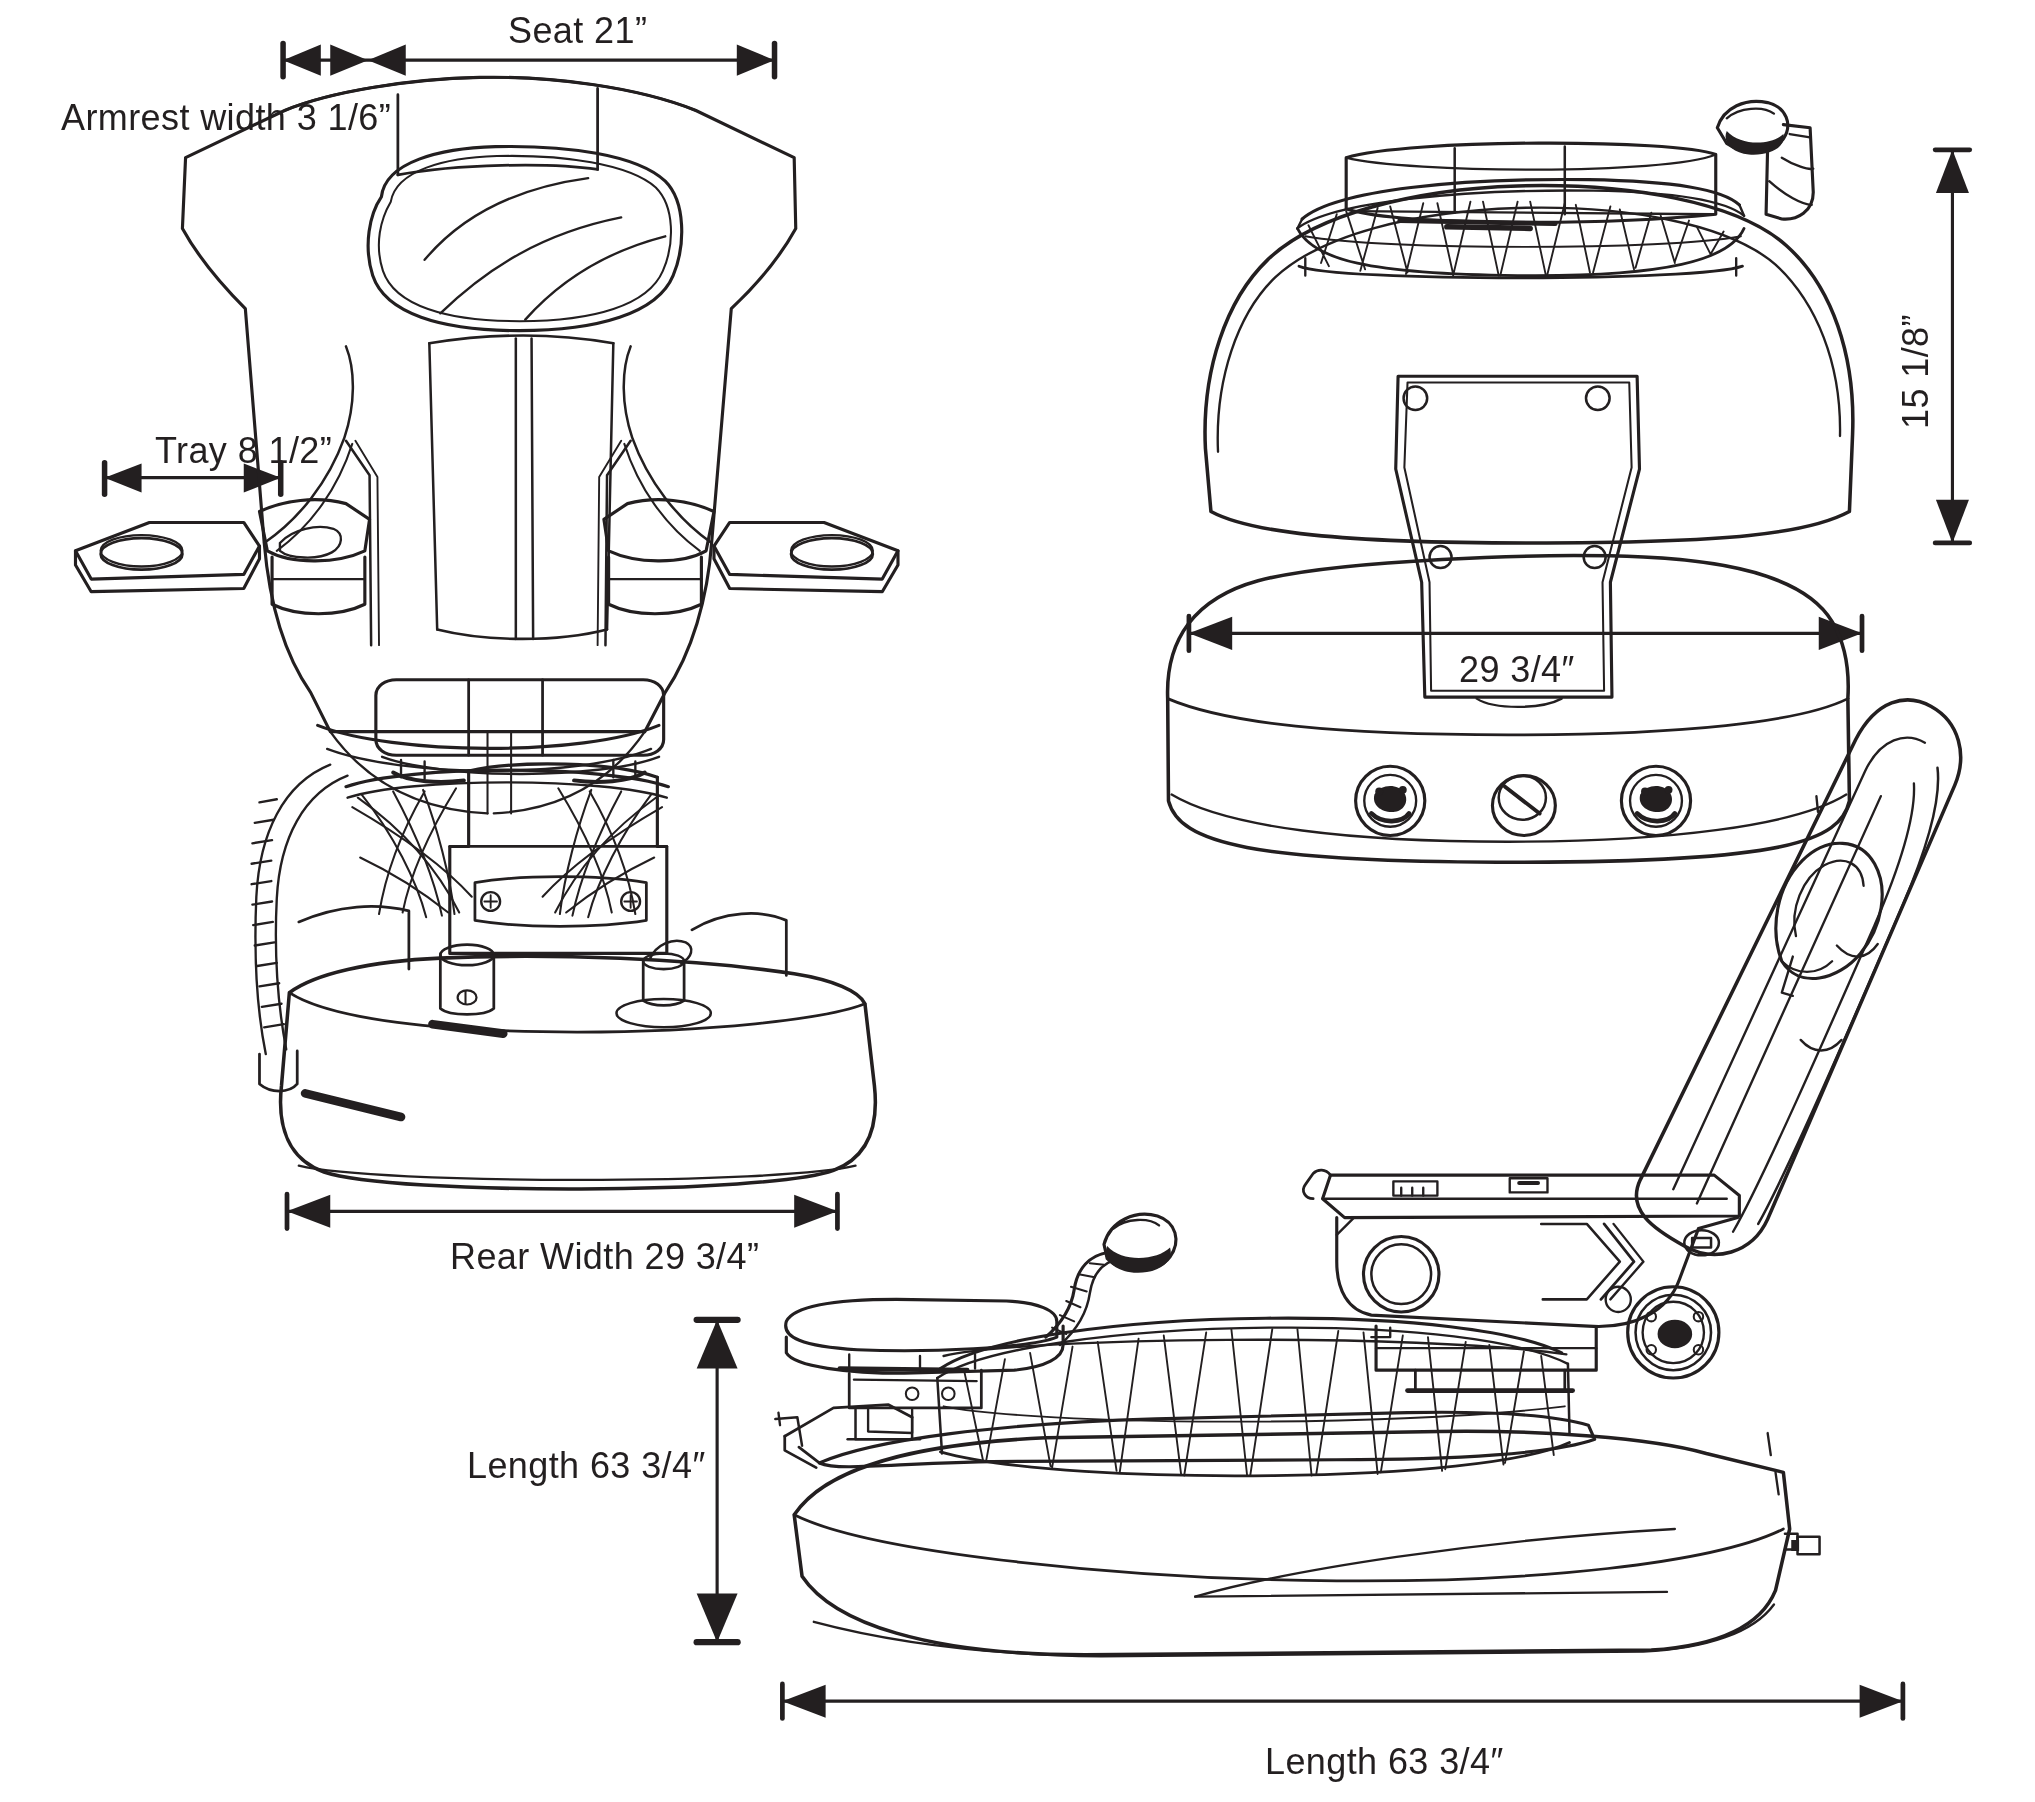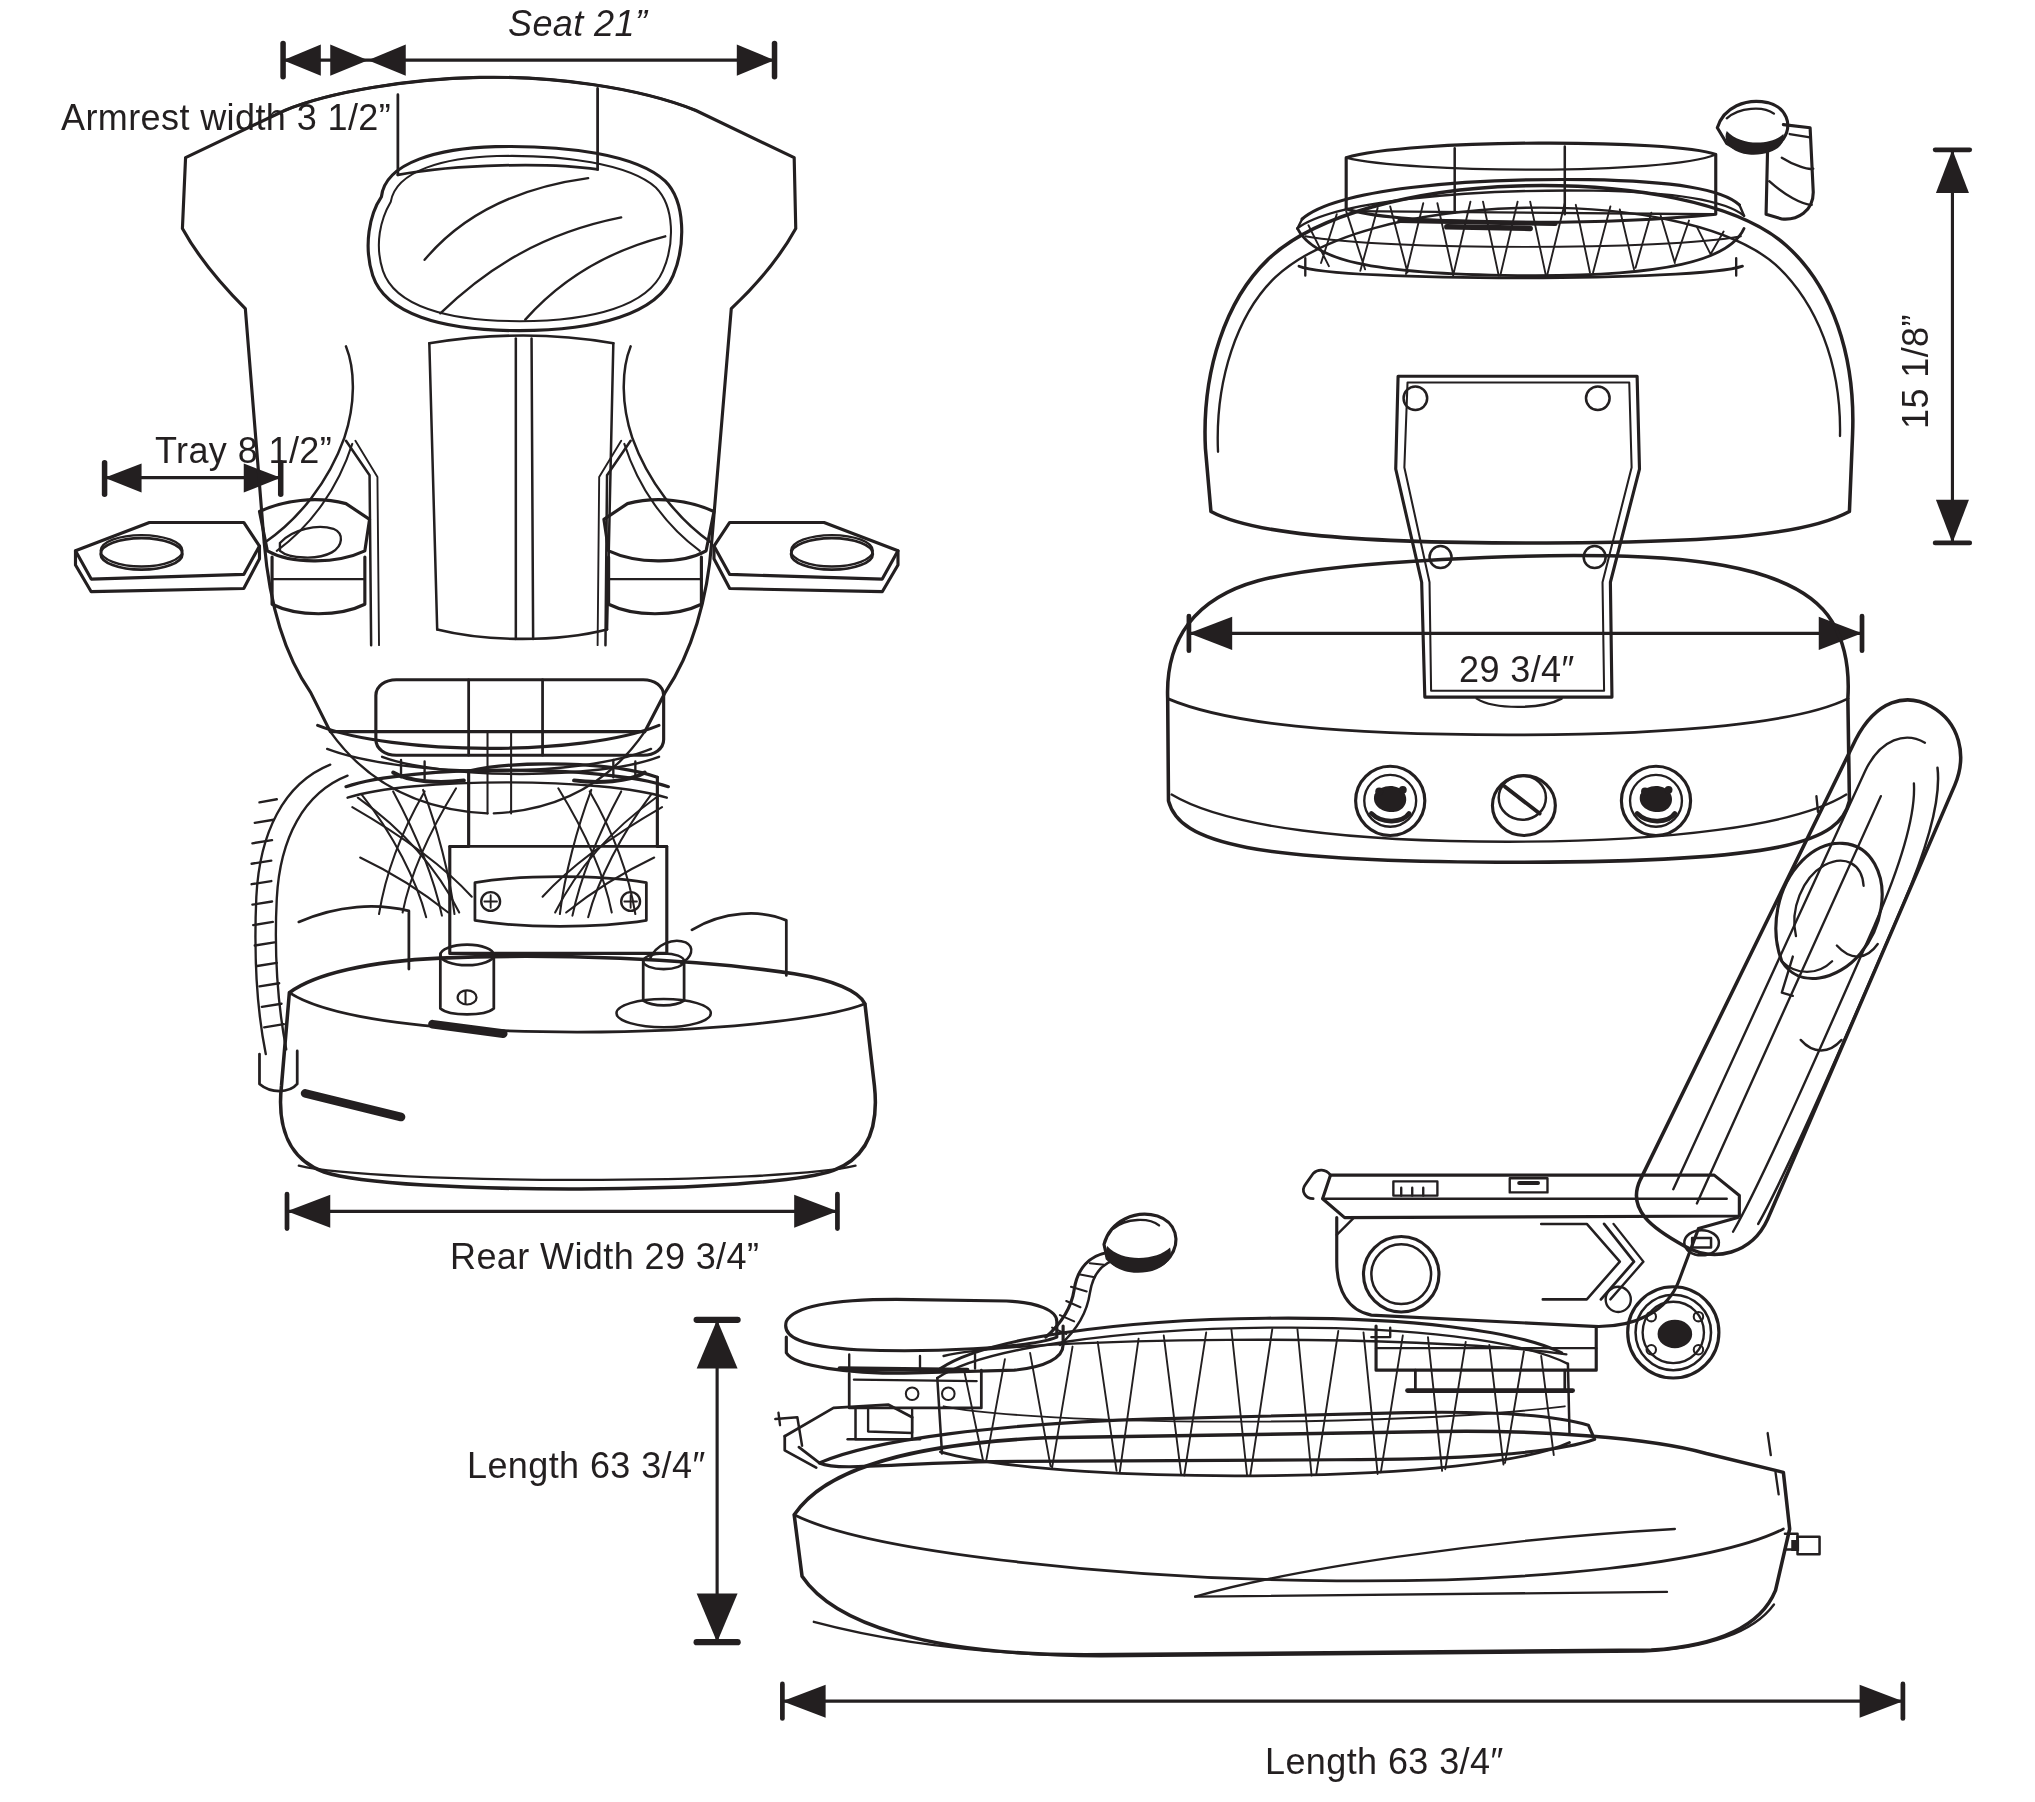--- a/index.html
+++ b/index.html
@@ -495,23 +495,23 @@
                  C1494,1606 1470,1620 1442,1618
                  C1416,1616 1402,1600 1408,1584 Z" fill="#231f20" stroke="none"></path>
       </g>
 
       <path d="M986,1804 L1014,1802 L1020,1838" stroke-width="3.2"></path>
       <path d="M990,1796 L992,1812" stroke-width="3"></path>
       <path d="M1104,1792 L1104,1820 L1160,1822 L1160,1792" stroke-width="3"></path>
     </g>
   </svg>
 
-  <div class="dim-label" style="left:61px; top:97px;">Armrest width 3 1/2”</div>
-
-  <div class="dim-label" style="left:508px; top:3px;font-style:italic;">Seat 21”</div>
+  <div class="dim-label" style="left:61px; top:97px;">Armrest width 3 1/6”</div>
+
+  <div class="dim-label" style="left:508px; top:10px;">Seat 21”</div>
 
   <div class="dim-label" style="left:115px; top:430px;margin-left:40px;">Tray 8 1/2”</div>
 
   <div class="dim-label" style="left:450px; top:1236px;text-align:right;">Rear Width 29 3/4”</div>
 
   <div class="dim-label" style="left:1459px; top:649px;">29 3/4″</div>
 
   <div class="dim-label rot90" style="left:1895px; top:429px;">15 1/8”</div>
 
   <div class="dim-label" style="left:467px; top:1445px;">Length 63 3/4″</div>

